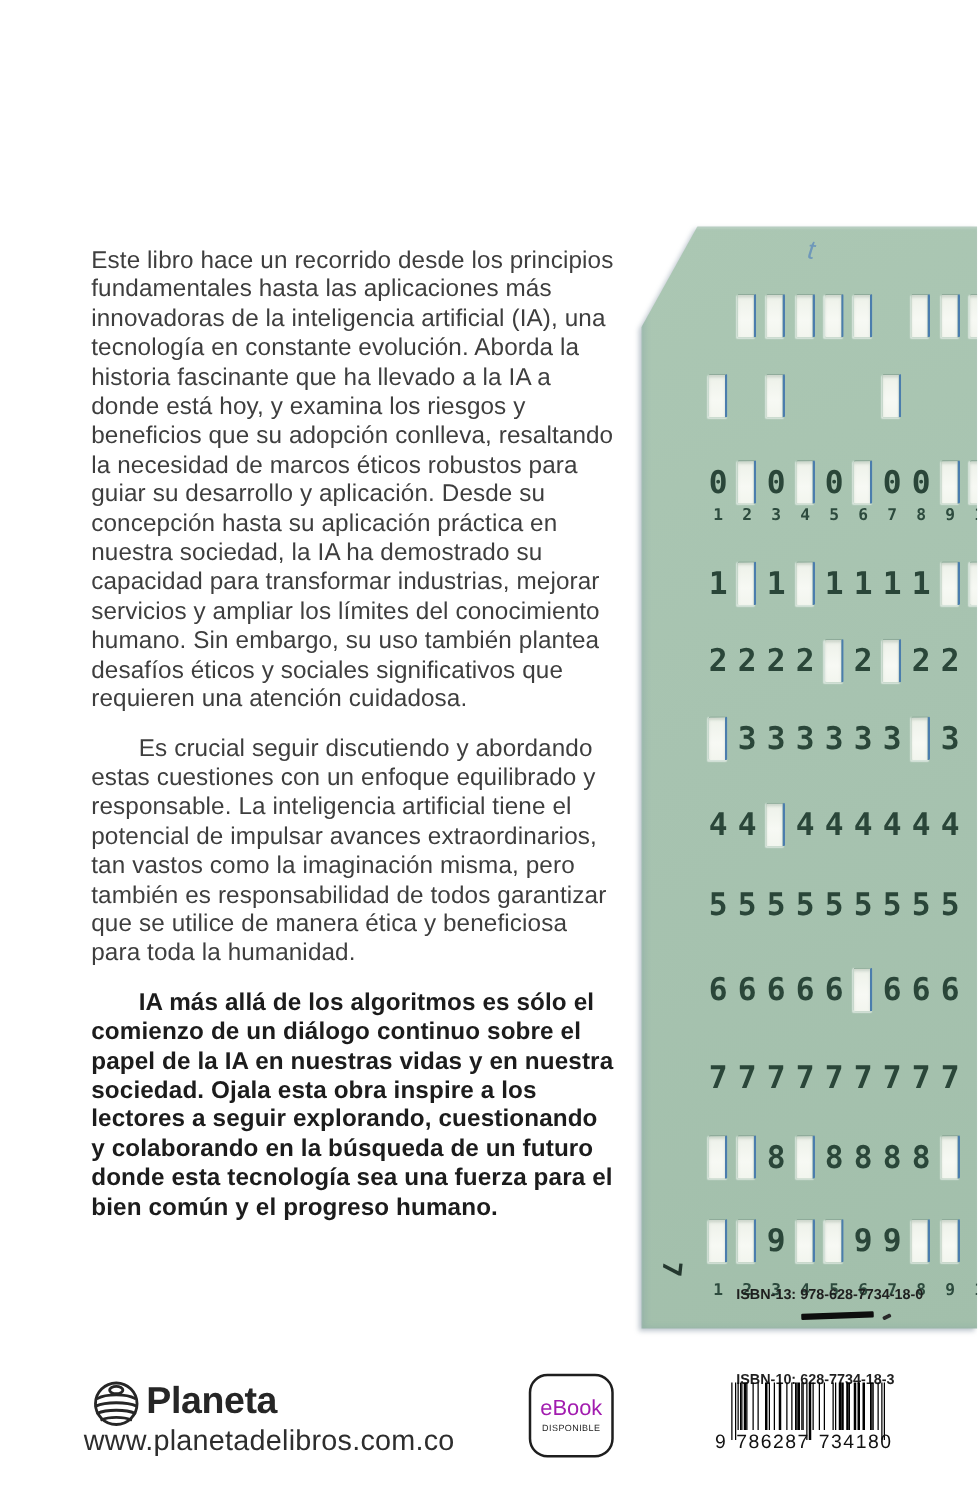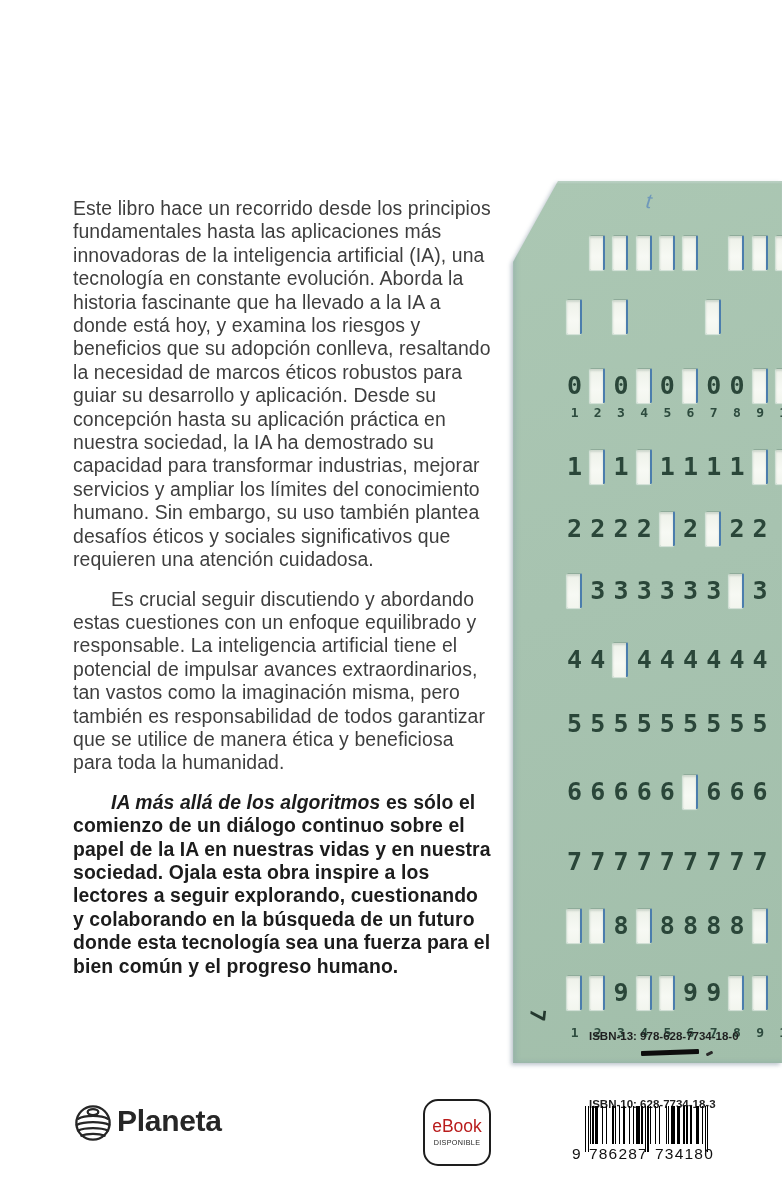--- a/index.html
+++ b/index.html
@@ -5,21 +5,21 @@
   html,body{margin:0;padding:0;}
   body{width:782px;height:1200px;background:#ffffff;font-family:"Liberation Sans",sans-serif;}
   .page{position:relative;width:782px;height:1200px;overflow:hidden;background:#ffffff;}
 
   
   .synopsis{position:absolute;left:57px;top:181px;width:452px;color:#3e3e3e;
             font-size:19.4px;line-height:23.4px;letter-spacing:0.1px;}
   .synopsis p{margin:16px;}
   .synopsis p.indent{text-indent:38px;}
   .synopsis p.boldpara{font-weight:bold;color:#1c1c1c;}
-  .synopsis .booktitle{font-style:italic;font-weight:bold;}
+  .synopsis .booktitle{font-weight:bold;}
 
   
   .card-wrap{position:absolute;left:513px;top:181px;width:269px;height:882px;
              filter:drop-shadow(-2px 2px 2px rgba(60,85,110,.35));}
   .card{position:absolute;inset:0;background:linear-gradient(160deg,#abc7b3 0%,#a7c3b0 45%,#a2bfab 100%);
         clip-path:polygon(45px 0,100% 0,100% 100%,0 100%,0 81px);
         box-shadow:inset 3px -1px 5px rgba(90,120,150,.18), inset 0 2px 2px rgba(255,255,255,.25);}
   .pc-row{position:absolute;left:50px;display:flex;}
   .pc-cell{width:23.2px;height:36px;flex:none;display:flex;align-items:center;justify-content:center;}
   .pc-cell-num{width:23.2px;height:16px;flex:none;display:flex;align-items:center;justify-content:center;}
@@ -42,21 +42,21 @@
 
   
   .logo-row{position:absolute;left:74px;top:1104px;display:flex;}
   .logo-row svg{display:block;}
   .publisher-name{font-size:30px;font-weight:600;color:#262626;margin-left:5px;letter-spacing:-0.3px;}
   .website{position:absolute;left:67px;top:1139px;font-size:23px;color:#2d2d2d;letter-spacing:0.2px;}
 
   .ebook-badge{position:absolute;left:423px;top:1099px;width:64px;height:63px;
                border:2.5px solid #1e1e1e;border-radius:15px;display:flex;flex-direction:column;
                align-items:center;justify-content:center;background:#fff;}
-  .ebook-title{font-size:17.5px;color:#b91c1c;line-height:1;}
+  .ebook-title{font-size:17.5px;color:#a21caf;line-height:1;}
   .ebook-sub{font-size:7.2px;color:#1e1e1e;letter-spacing:.35px;margin-top:2px;}
 
   .isbn{position:absolute;left:589px;font-size:11.5px;font-weight:bold;color:#1f1f1f;line-height:1;}
   .isbn13{top:1031px;}
   .isbn10{top:1099px;}
   .barcode{position:absolute;left:585px;top:1106px;width:126px;height:48px;}
   .barcode .bar{position:absolute;top:0;background:#000;}
   .barcode-number{position:absolute;left:572px;top:1145px;width:142px;display:flex;
                   justify-content:space-between;font-size:15.5px;color:#111;letter-spacing:1.2px;}
 </style>
@@ -500,20 +500,21 @@
         <circle cx="20" cy="20" r="17.5"></circle>
         <ellipse cx="20" cy="8.5" rx="5.6" ry="3.1"></ellipse>
         <path d="M4.5 15.5 C 11 11.5, 29 11.5, 35.5 15.5"></path>
         <path d="M2.8 22 C 11 18.2, 29 18.2, 37.2 22"></path>
         <path d="M4.2 28 C 11.5 24.6, 28.5 24.6, 35.8 28"></path>
         <path d="M7.8 33.5 C 13.5 30.8, 26.5 30.8, 32.2 33.5"></path>
       </g>
     </svg>
     <span class="publisher-name">Planeta</span>
   </div>
+  <div class="website">www.planetadelibros.com.co</div>
 
   <div class="ebook-badge">
     <span class="ebook-title">eBook</span>
     <span class="ebook-sub">DISPONIBLE</span>
   </div>
 
   <div class="isbn isbn13">ISBN-13: 978-628-7734-18-0</div>
   <div class="isbn isbn10">ISBN-10: 628-7734-18-3</div>
   <div class="barcode" id="barcode">
       <div class="bar" style="left: 0px; width: 1.3px; height: 46px;"></div>

